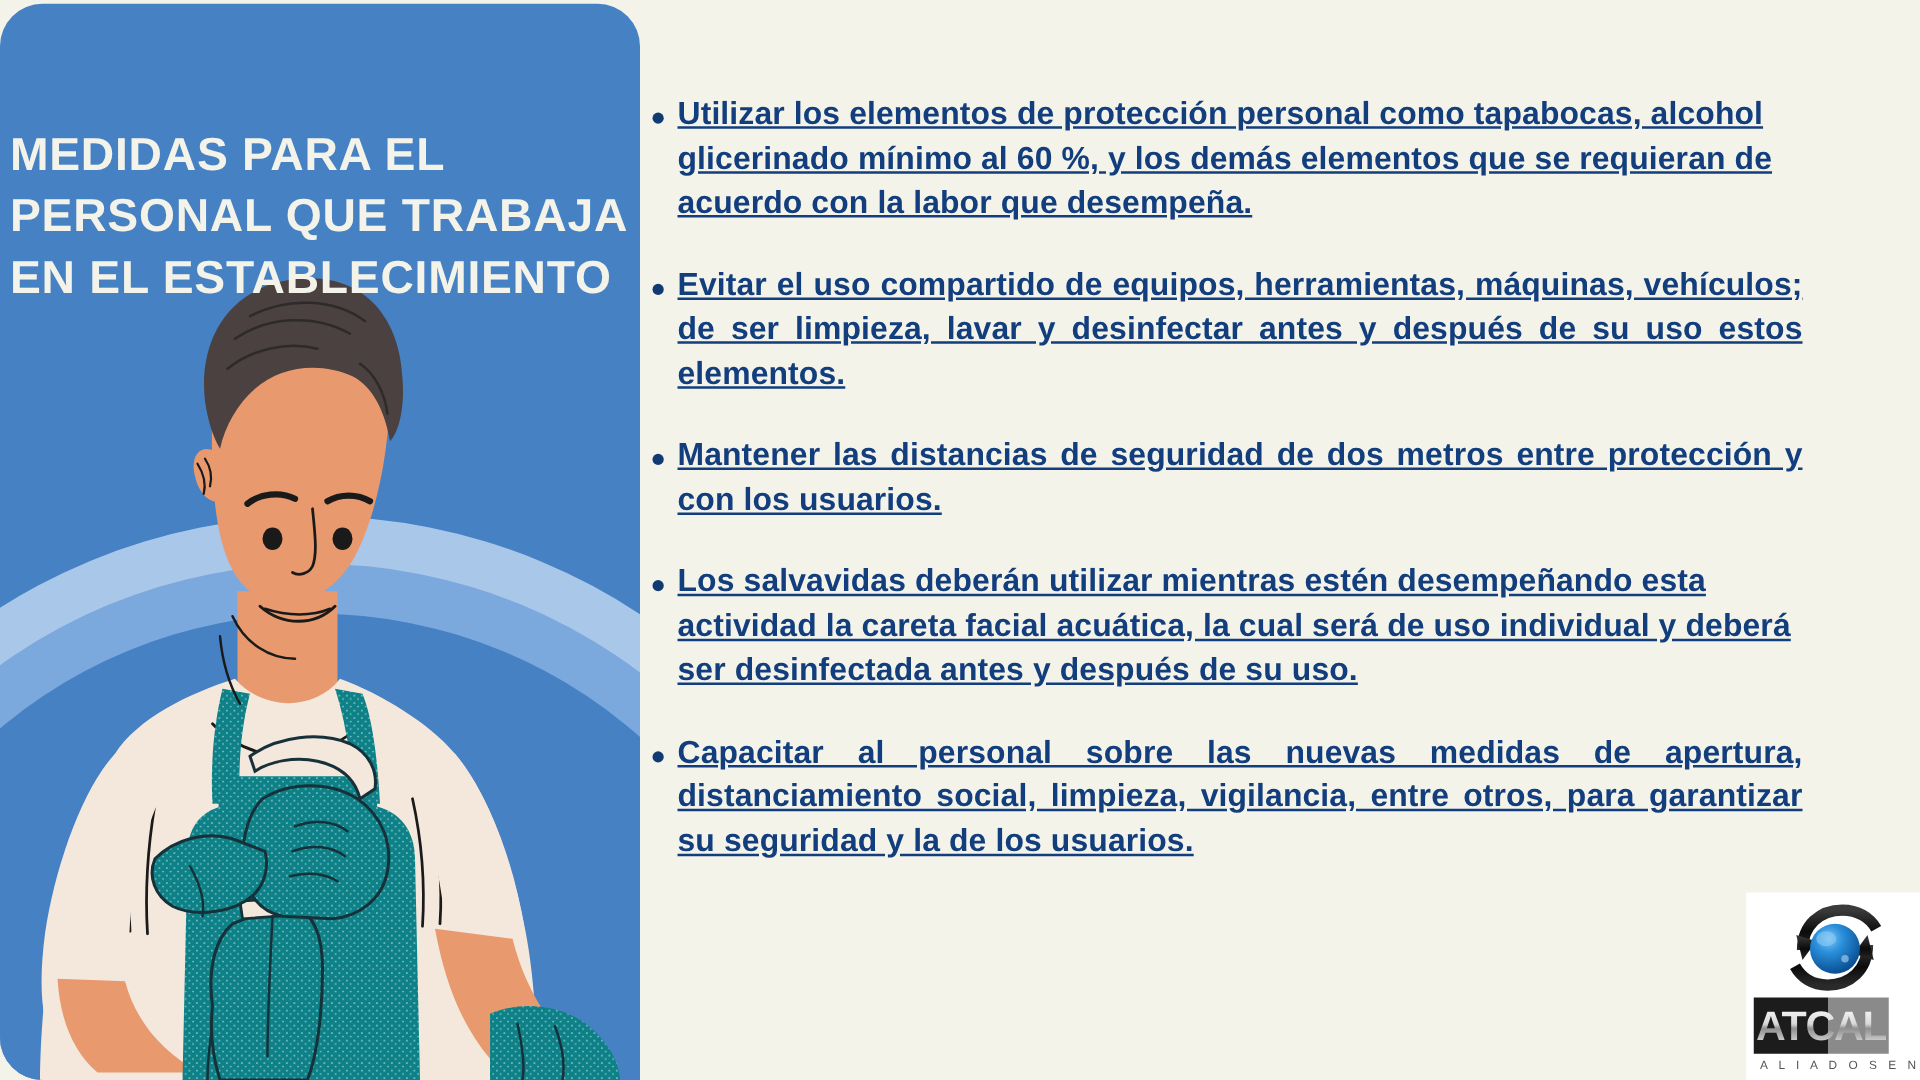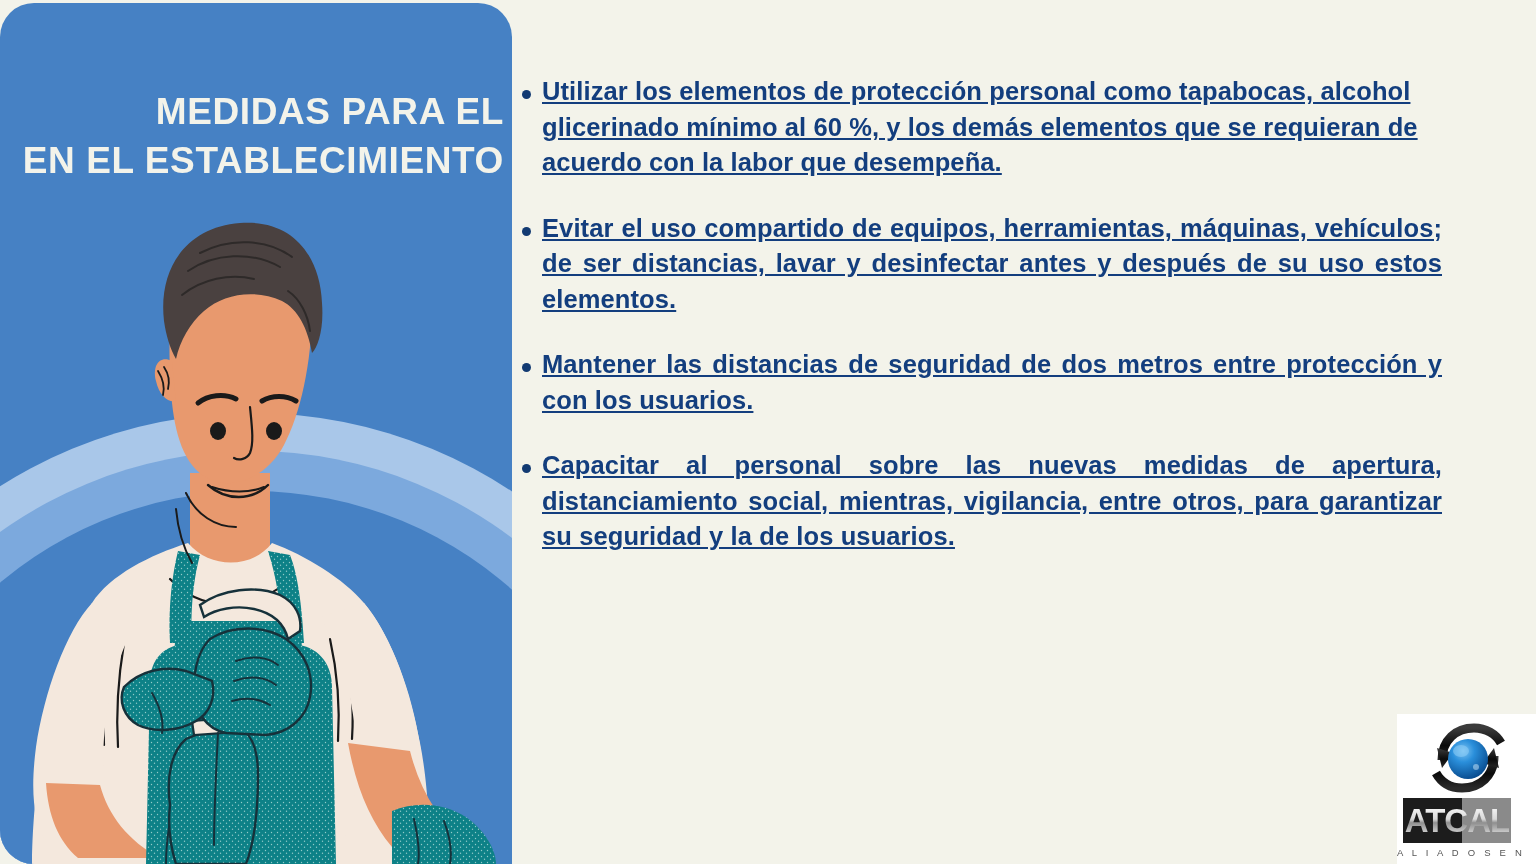--- a/index.html
+++ b/index.html
@@ -48,23 +48,23 @@
     left: 0;
     top: 0;
     width: 512px;
     height: 861px;
   }
 
   
   .title-block {
     position: absolute;
     left: 0;
-    top: 84px;
+    top: 96px;
     width: 512px;
-    text-align: right;
+    text-align: left;
     z-index: 5;
     padding: 0 8px;
     box-sizing: border-box;
   }
   .title-line {
     display: block;
     color: #f3f3ea;
     font-family: "Liberation Sans", sans-serif;
     font-weight: bold;
     font-size: 37px;
@@ -150,21 +150,21 @@
     -webkit-background-clip: text;
     background-clip: text;
     color: transparent;
     line-height: 36px;
   }
   .logo-tagline {
     position: absolute;
     left: 0;
     top: 133px;
     width: 139px;
-    text-align: left;
+    text-align: right;
     font-family: "Liberation Sans", sans-serif;
     font-size: 9.5px;
     letter-spacing: 3.2px;
     color: #555555;
   }
 </style>
 </head>
 <body>
 
 <div class="slide">
@@ -294,45 +294,50 @@
 
           <path d="M392 808 C416 798 444 800 466 814 C486 828 496 848 496 861 H392 Z" fill="url(#dots)"></path>
           <path d="M414 816 C418 834 420 850 418 861" stroke="#16313a" stroke-width="2" fill="none" stroke-linecap="round"></path>
           <path d="M444 818 C450 834 452 850 450 861" stroke="#16313a" stroke-width="2" fill="none" stroke-linecap="round"></path>
         </g>
       </svg>
     </div>
 
     <div class="title-block">
       <span class="title-line">MEDIDAS PARA EL</span>
+      <span class="title-line">PERSONAL QUE TRABAJA</span>
       <span class="title-line">EN EL ESTABLECIMIENTO</span>
     </div>
   </div>
 
   <div class="content">
 
     <div class="bullet-row">
       <span class="bullet-dot"></span>
       <span class="bullet-text b1">Utilizar los elementos de protección personal como tapabocas, alcohol glicerinado mínimo al 60 %, y los demás elementos que se requieran de acuerdo con la labor que desempeña.</span>
     </div>
 
     <div class="bullet-row">
       <span class="bullet-dot"></span>
-      <span class="bullet-text b2">Evitar el uso compartido de equipos, herramientas, máquinas, vehículos; de ser distancias, lavar y desinfectar antes y después de su uso estos elementos.</span>
+      <span class="bullet-text b2">Evitar el uso compartido de equipos, herramientas, máquinas, vehículos; de ser limpieza, lavar y desinfectar antes y después de su uso estos elementos.</span>
     </div>
 
     <div class="bullet-row">
       <span class="bullet-dot"></span>
       <span class="bullet-text b3">Mantener las distancias de seguridad de dos metros entre protección y con los usuarios.</span>
     </div>
 
-
-    <div class="bullet-row">
-      <span class="bullet-dot"></span>
-      <span class="bullet-text b5">Capacitar al personal sobre las nuevas medidas de apertura, distanciamiento social, mientras, vigilancia, entre otros, para garantizar su seguridad y la de los usuarios.</span>
+    <div class="bullet-row">
+      <span class="bullet-dot"></span>
+      <span class="bullet-text b4">Los salvavidas deberán utilizar mientras estén desempeñando esta actividad la careta facial acuática, la cual será de uso individual y deberá ser desinfectada antes y después de su uso.</span>
+    </div>
+
+    <div class="bullet-row">
+      <span class="bullet-dot"></span>
+      <span class="bullet-text b5">Capacitar al personal sobre las nuevas medidas de apertura, distanciamiento social, limpieza, vigilancia, entre otros, para garantizar su seguridad y la de los usuarios.</span>
     </div>
 
   </div>
 
   <div class="logo-box">
     <div class="logo-mark">
       <svg width="94" height="76" viewBox="0 0 94 76" xmlns="http://www.w3.org/2000/svg">
         <defs>
           <radialGradient id="sph" cx="38%" cy="30%" r="70%">
             <stop offset="0%" stop-color="#7fc4f2"></stop>

